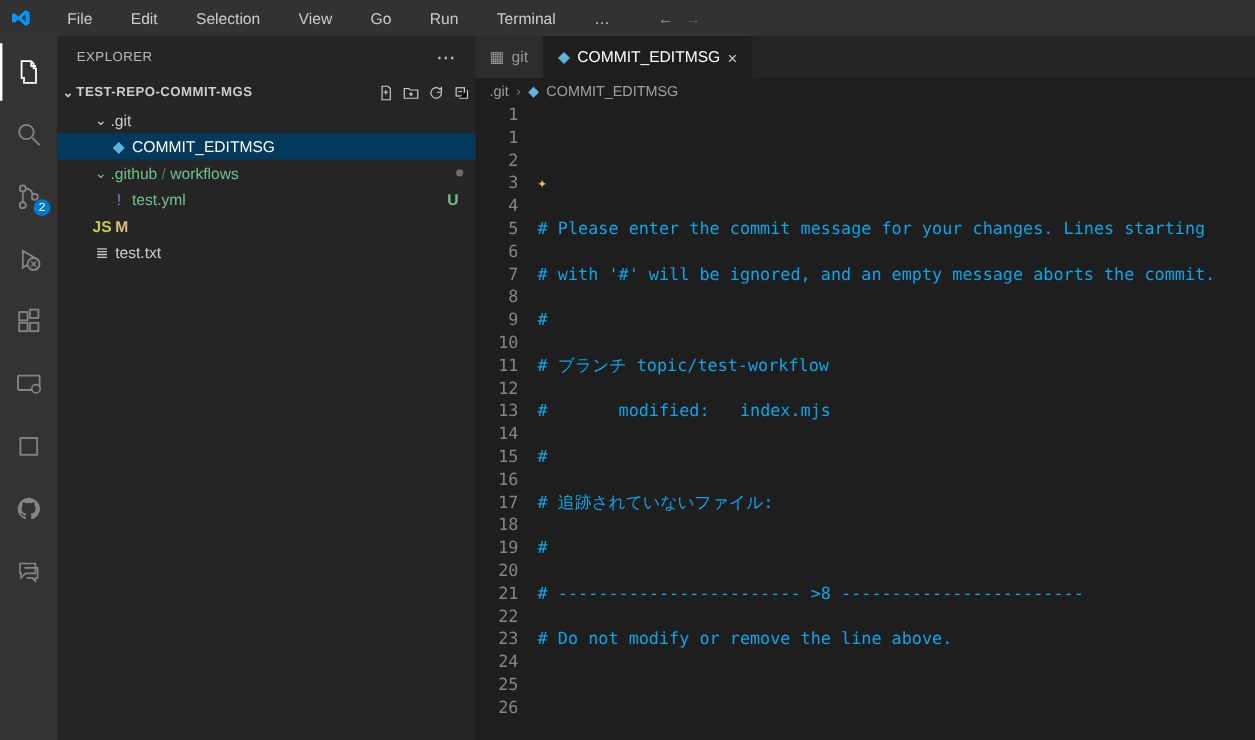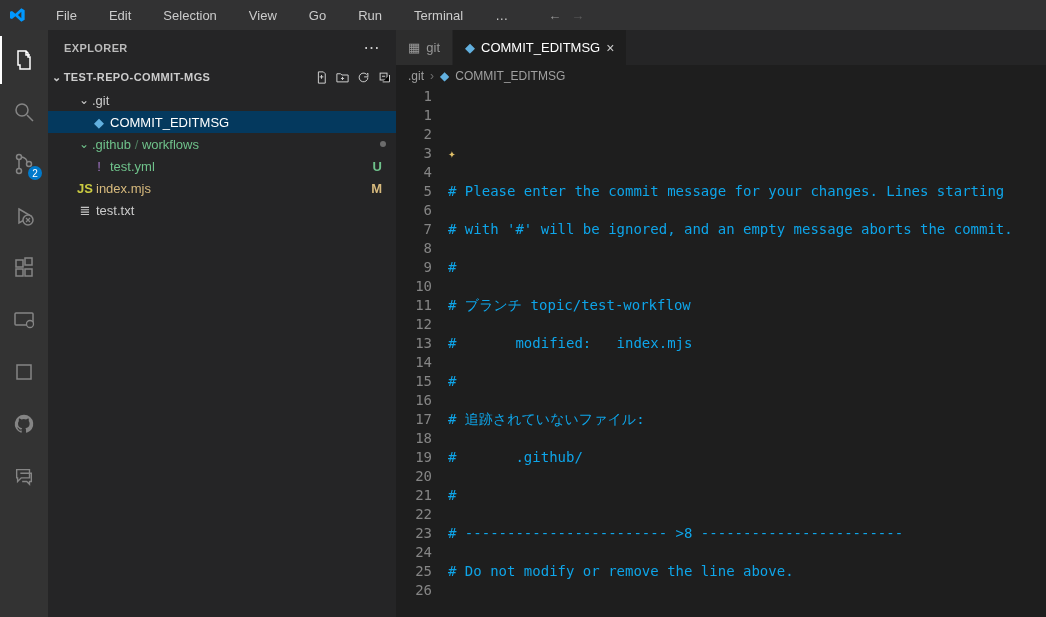--- a/index.html
+++ b/index.html
@@ -40,21 +40,21 @@
   font-size: 10px; min-width: 14px; height: 14px;
   display: flex; align-items: center; justify-content: center; padding: 0 3px;
 }
 .sidebar {
   width: 348px; background: #252526; display: flex; flex-direction: column;
 }
 .sidebar-header {
   height: 35px; display: flex; align-items: center; padding: 0 16px;
   font-size: 11px; letter-spacing: 0.4px; color: #bbbbbb;
 }
-.sidebar-header .title { flex: 1; font-weight: bold; }
+.sidebar-header .title { flex: 1; }
 .sidebar-header .dots { color: #ccc; cursor: pointer; font-size:16px;}
 .section-header {
   height: 24px; display: flex; align-items: center; padding: 0 4px;
   font-size: 11px; font-weight: 700; letter-spacing: 0.4px;
 }
 .section-header .chev { margin-right: 2px; }
 .section-header .lbl { flex: 1; }
 .section-header .tools { display: flex; gap: 6px; color: #ccc; }
 .section-header .tools > * { cursor: pointer; }
 .tree { font-size: 13px; }
@@ -236,21 +236,20 @@
         </span>
         <span class="gitmod-dot"></span>
       </div>
       <div class="tree-row indent-2 ut-u">
         <span class="ficon" style="color:#a074c4">!</span>
         <span class="label">test.yml</span>
         <span class="deco">U</span>
       </div>
       <div class="tree-row indent-1 git-m">
         <span class="ficon" style="color:#cbcb41;font-size:13px;font-weight:700">JS</span>
-        <span class="label">index.mjs</span>
         <span class="deco">M</span>
       </div>
       <div class="tree-row indent-1">
         <span class="ficon" style="color:#c5c5c5">≣</span>
         <span class="label">test.txt</span>
       </div>
     </div>
   </div>
 
   <div class="editor">
@@ -309,21 +308,20 @@
       <div class="code">
 <div class="l"></div>
 <div class="l"><span class="sparkle">✦</span></div>
 <div class="l"><span class="c-comment"># Please enter the commit message for your changes. Lines starting</span></div>
 <div class="l"><span class="c-comment"># with '#' will be ignored, and an empty message aborts the commit.</span></div>
 <div class="l"><span class="c-comment">#</span></div>
 <div class="l"><span class="c-comment"># ブランチ topic/test-workflow</span></div>
 <div class="l"><span class="c-comment">#	modified:   index.mjs</span></div>
 <div class="l"><span class="c-comment">#</span></div>
 <div class="l"><span class="c-comment"># 追跡されていないファイル:</span></div>
-<div class="l"><span class="c-comment">#	.github/</span></div>
 <div class="l"><span class="c-comment">#</span></div>
 <div class="l"><span class="c-comment"># ------------------------ &gt;8 ------------------------</span></div>
 <div class="l"><span class="c-comment"># Do not modify or remove the line above.</span></div>
 
 
 
 
 
 
 

